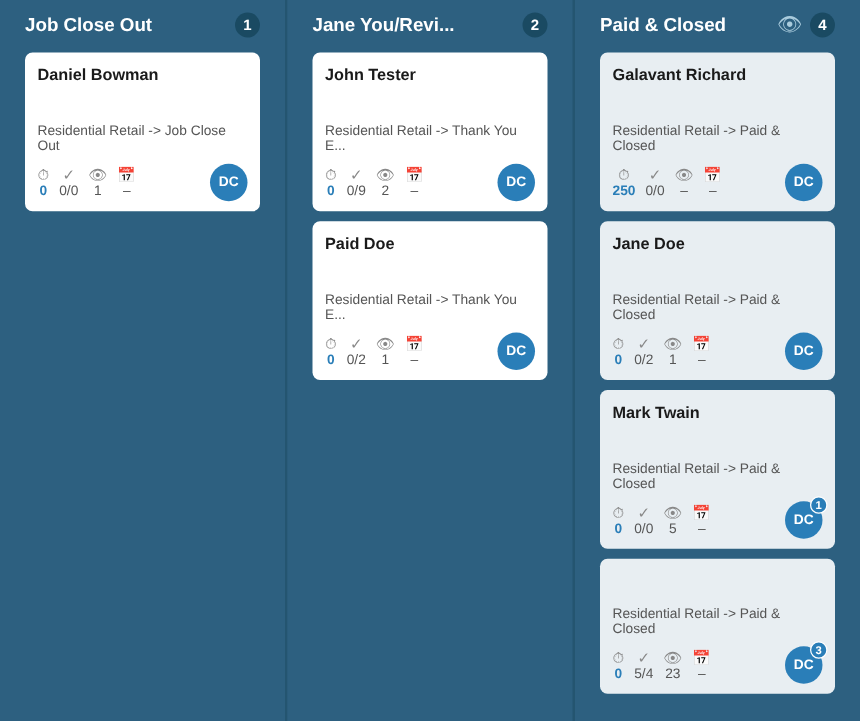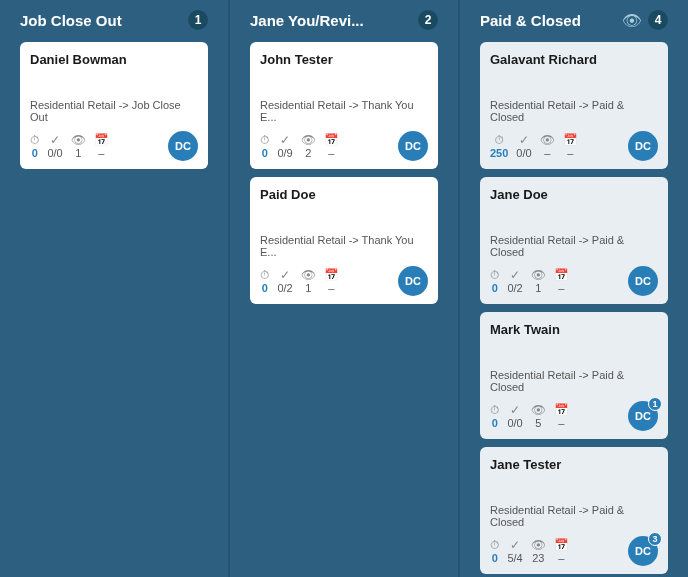--- a/index.html
+++ b/index.html
@@ -319,21 +319,20 @@
             </div>
             <div class="stat-item">
               <div class="icon-row">📅</div>
               <div class="val-row">–</div>
             </div>
           </div>
           <div class="avatar">DC<div class="avatar-badge">1</div></div>
         </div>
       </div>
       <div class="card">
-        <div class="card-name">Jane Tester</div>
         <div class="card-subtitle">Residential Retail -&gt; Paid &amp; Closed</div>
         <div class="card-footer">
           <div class="card-stats-row">
             <div class="stat-item">
               <div class="icon-row">⏱</div>
               <div class="val-row blue">0</div>
             </div>
             <div class="stat-item">
               <div class="icon-row">✓</div>
               <div class="val-row">5/4</div>

